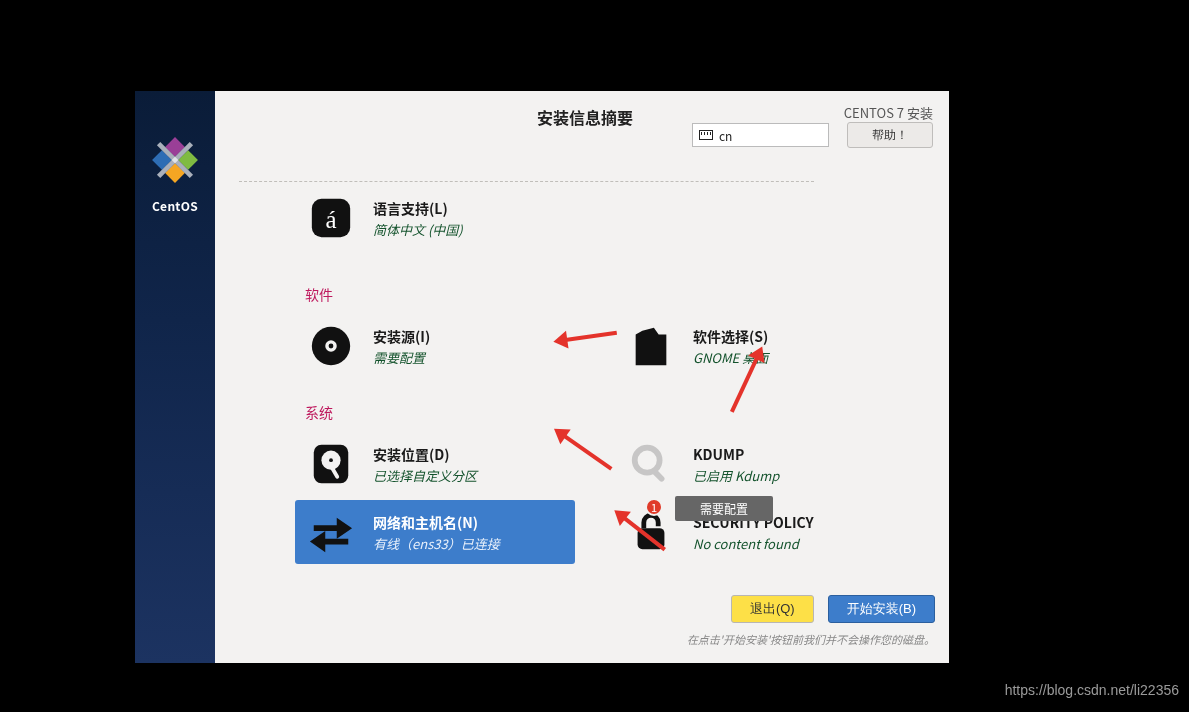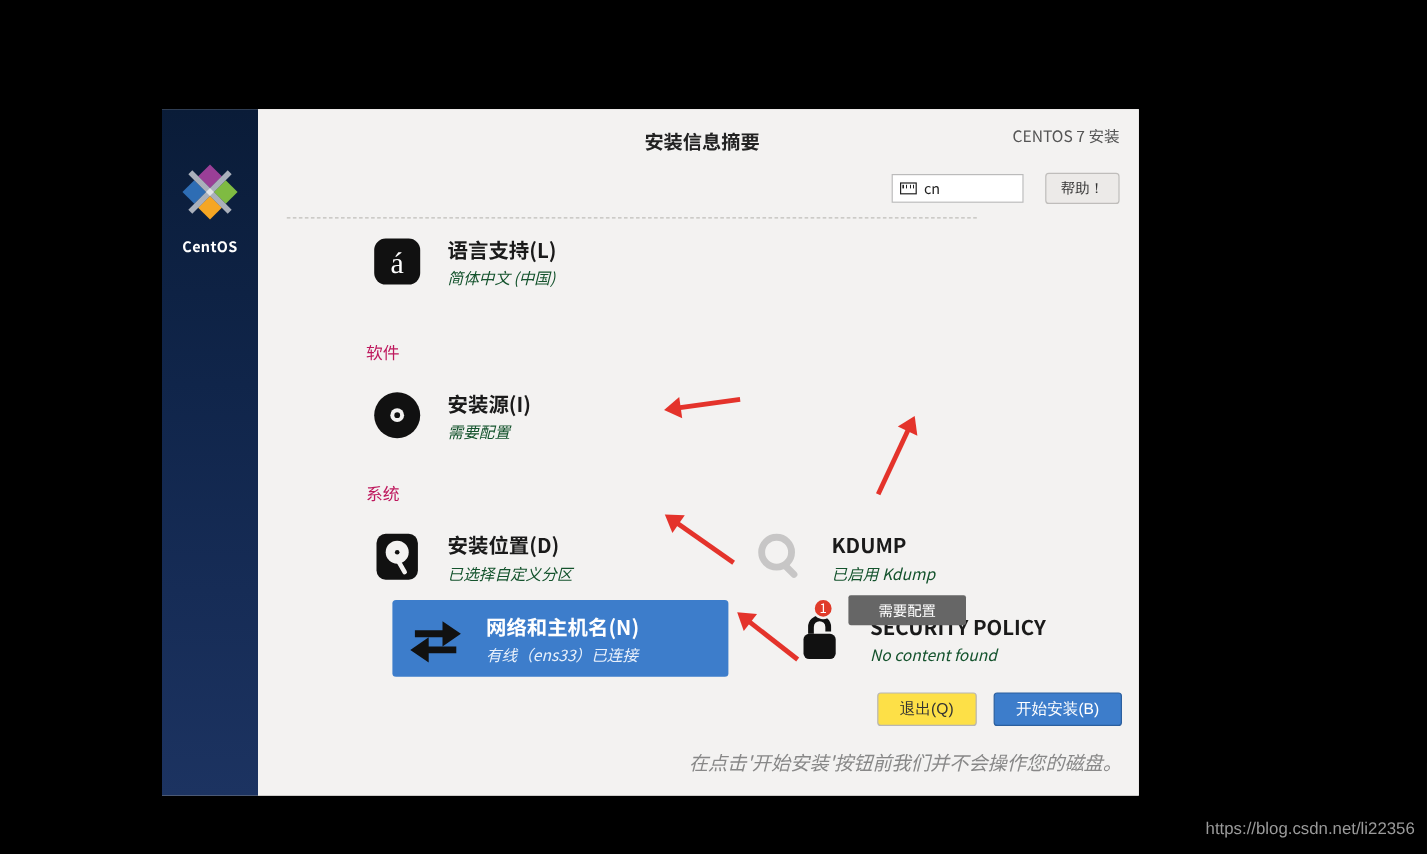--- a/index.html
+++ b/index.html
@@ -58,50 +58,50 @@
     color: #222;
     text-align: center;
   }
   .topbar .right {
     position: absolute;
     right: 16px;
     top: 12px;
     display: flex;
     flex-direction: column;
     align-items: flex-end;
-    gap: 22px;
+    gap: 0;
   }
   .top-subtitle {
     font-size: 13px;
     color: #555;
   }
   .toprow2 {
     display: flex;
     gap: 18px;
     align-items: center;
   }
   .lang-field {
     background: #fff;
     border: 1px solid #bbb;
     height: 24px;
-    width: 110px;
+    width: 137px;
     display: flex;
     align-items: center;
     padding: 0 6px;
     font-size: 12px;
     color: #222;
     gap: 6px;
   }
   .lang-field .kbd-icon { width: 14px; height: 10px; border: 1px solid #222; display: inline-block; position: relative; }
   .lang-field .kbd-icon::before { content:""; position:absolute; left:1px; top:1px; right:1px; bottom:4px; background:repeating-linear-gradient(90deg,#222 0 1px,transparent 1px 3px);}
   .help-btn {
     background: #eceae8;
     border: 1px solid #bfbdbb;
     height: 26px;
-    padding: 0 12px;
+    padding: 0 24px;
     border-radius: 3px;
     font-size: 12px;
     color: #333;
     cursor: pointer;
   }
 
   .separator {
     position: absolute;
     left: 24px;
     right: 135px;
@@ -135,21 +135,21 @@
     border-radius: 3px;
     cursor: pointer;
     position: relative;
   }
   .spoke .icon-wrap {
     width: 52px; height: 52px;
     display: flex; align-items: center; justify-content: center;
     flex: 0 0 52px;
   }
   .spoke .tcol { display: flex; flex-direction: column; gap: 2px; }
-  .spoke .tcol .hline { font-size: 17px; font-weight: 600; color: #1a1a1a; }
+  .spoke .tcol .hline { font-size: 14px; font-weight: 600; color: #1a1a1a; }
   .spoke .tcol .subline { font-size: 13px; font-style: italic; color: #14532d; }
 
   .spoke.selected { background: #3d7dcb; }
   .spoke.selected .tcol .hline { color: #fff; }
   .spoke.selected .tcol .subline { color: #e8f0fb; }
 
   
   .tooltip {
     position: absolute;
     background: #666;
@@ -200,24 +200,23 @@
     border: 1px solid #b8b6b3;
     background: #fde047;
     color: #333;
   }
   .btn.primary {
     background: #3d7dcb;
     border: 1px solid #2b5f9e;
     color: #fff;
   }
   .hint {
-    font-size: 16px;
+    font-size: 11px;
     font-style: italic;
     color: #888;
-    margin-top: 10px;
   }
 
   
   .arrow {
     position: absolute;
     background: none;
     pointer-events: none;
   }
   .arrow .shaft {
     position: absolute;
@@ -310,20 +309,31 @@
                 <circle cx="24" cy="24" r="6" fill="#f3f2f1"></circle>
                 <circle cx="24" cy="24" r="2.5" fill="#111"></circle>
               </svg>
             </div>
             <div class="tcol">
               <div class="hline">安装源(I)</div>
               <div class="subline">需要配置</div>
             </div>
           </div>
 
+          <div class="spoke col2">
+            <div class="icon-wrap">
+              <svg class="bigicon" viewBox="0 0 48 48">
+                <path d="M8 12 L8 44 L40 44 L40 12 L32 12 L27 5 L15 8 Z" fill="#111"></path>
+              </svg>
+            </div>
+            <div class="tcol">
+              <div class="hline">软件选择(S)</div>
+              <div class="subline">GNOME 桌面</div>
+            </div>
+          </div>
         </div>
 
         <div class="cat-label cat3">系统</div>
         <div class="row">
           <div class="spoke">
             <div class="icon-wrap">
               <svg class="bigicon" viewBox="0 0 48 48">
                 <rect x="6" y="4" width="36" height="40" rx="8" fill="#111"></rect>
                 <circle cx="24" cy="20" r="10" fill="#f3f2f1"></circle>
                 <circle cx="24" cy="20" r="2" fill="#111"></circle>
@@ -343,21 +353,21 @@
                 <rect x="28" y="28" width="16" height="6" rx="3" transform="rotate(45 28 28)" fill="#777"></rect>
               </svg>
             </div>
             <div class="tcol">
               <div class="hline">KDUMP</div>
               <div class="subline">已启用 Kdump</div>
             </div>
           </div>
         </div>
 
-        <div class="row" style="margin-top:4px;margin-left:32px;">
+        <div class="row" style="margin-top:4px;">
           <div class="spoke selected">
             <div class="icon-wrap">
               <svg class="bigicon" viewBox="0 0 48 48">
                 <path d="M6 17 L30 17 L30 9 L46 20 L30 31 L30 23 L6 23 Z" fill="#111"></path>
                 <path d="M42 31 L18 31 L18 23 L2 34 L18 45 L18 37 L42 37 Z" fill="#111"></path>
               </svg>
             </div>
             <div class="tcol">
               <div class="hline">网络和主机名(N)</div>
               <div class="subline">有线（ens33）已连接</div>

